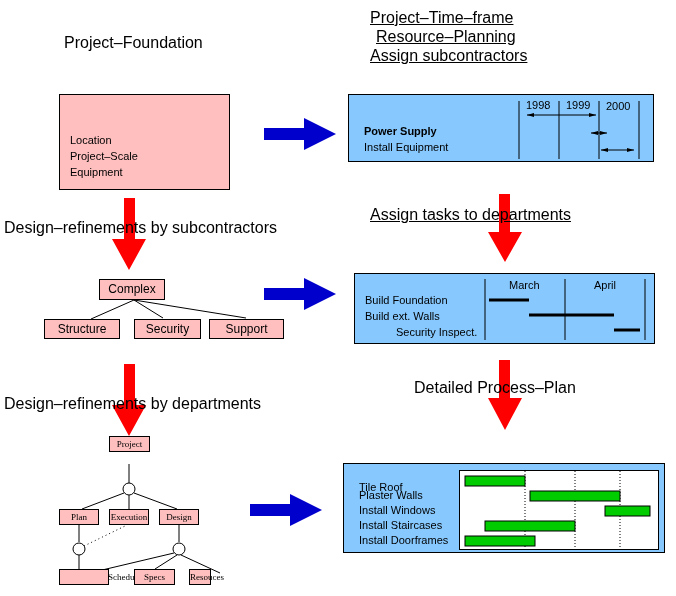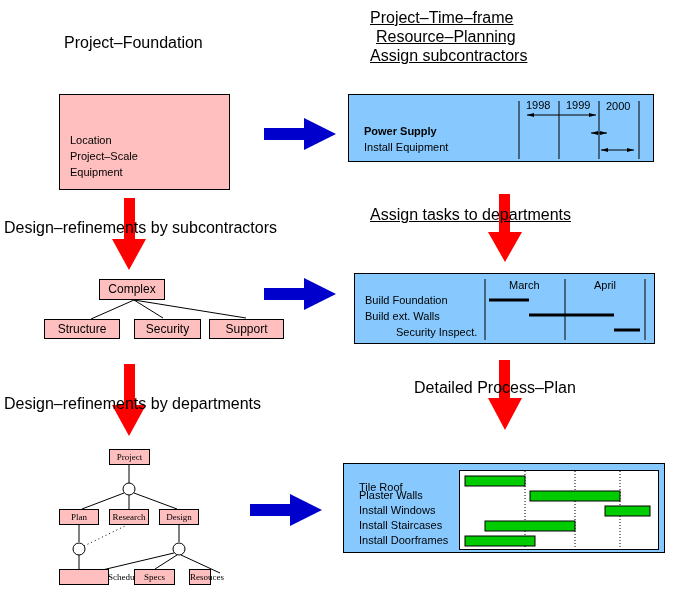--- a/index.html
+++ b/index.html
@@ -66,23 +66,23 @@
 
 <div class="heading" style="left:4px;top:218px;">Design–refinements by subcontractors</div>
 
 <div class="node" style="left:99px;top:279px;width:66px;height:21px;">Complex</div>
 <div class="node" style="left:44px;top:319px;width:76px;height:20px;">Structure</div>
 <div class="node" style="left:134px;top:319px;width:67px;height:20px;">Security</div>
 <div class="node" style="left:209px;top:319px;width:75px;height:20px;">Support</div>
 
 <div class="heading" style="left:4px;top:378px;margin-top:16px;">Design–refinements by departments</div>
 
-<div class="snode" style="left:109px;top:449px;width:41px;height:16px;">Project</div>
+<div class="snode" style="left:109px;top:436px;width:41px;height:16px;">Project</div>
 <div class="snode" style="left:59px;top:509px;width:40px;height:16px;">Plan</div>
-<div class="snode" style="left:109px;top:509px;width:40px;height:16px;">Research</div>
+<div class="snode" style="left:109px;top:509px;width:40px;height:16px;">Execution</div>
 <div class="snode" style="left:159px;top:509px;width:40px;height:16px;">Design</div>
 <div class="snode" style="left:59px;top:569px;width:41px;height:16px;padding-left:48px;">Schedule</div>
 <div class="snode" style="left:134px;top:569px;width:41px;height:16px;">Specs</div>
 <div class="snode" style="left:189px;top:569px;width:22px;height:16px;">Resouces</div>
 
 <div class="heading center" style="left:370px;top:8px;width:260px;line-height:19px;">
   <div>Project–Time–frame</div>
   <div style="padding-left:6px;">Resource–Planning</div>
   <div>Assign subcontractors</div>
 </div>

